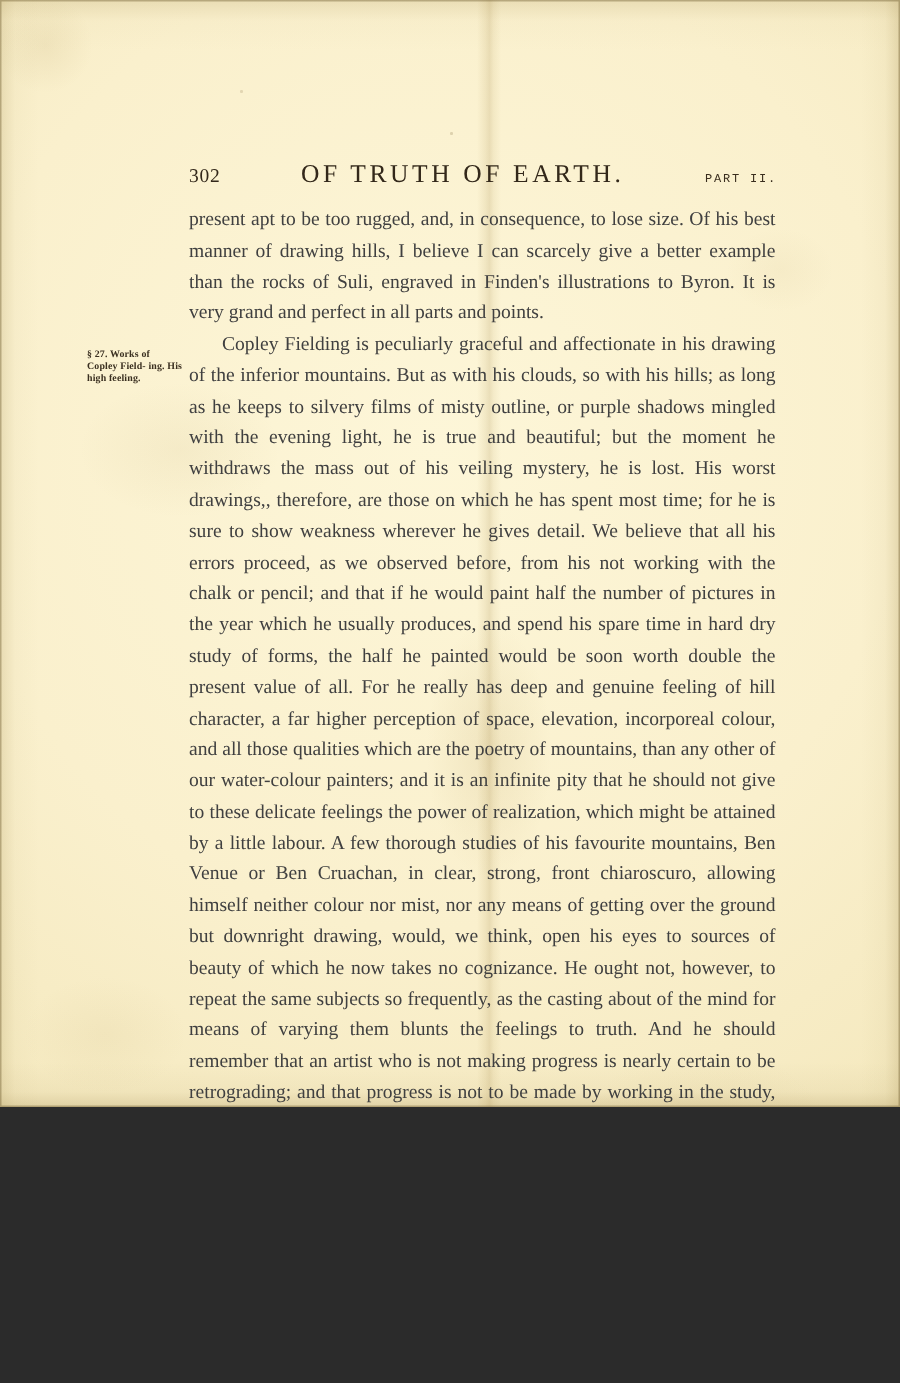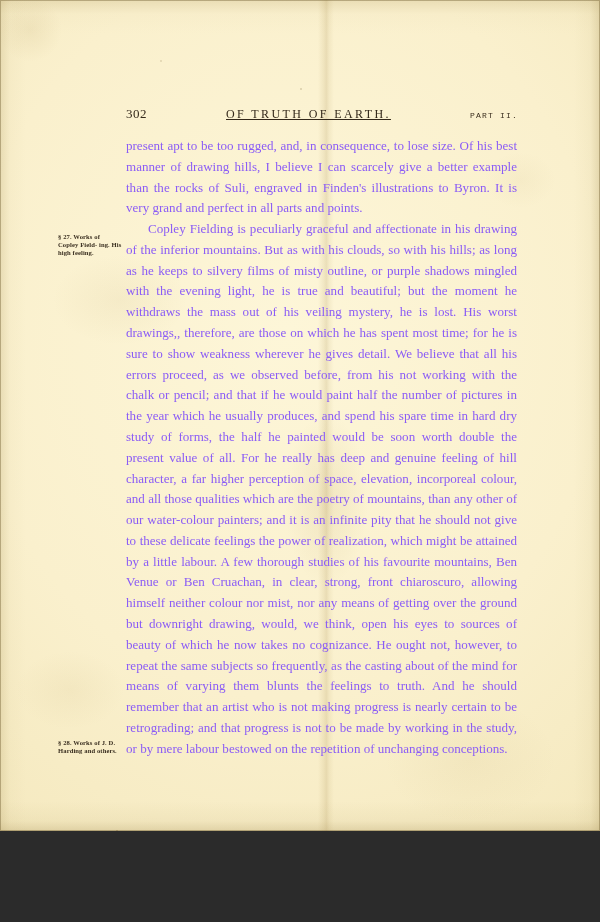--- a/index.html
+++ b/index.html
@@ -3,21 +3,21 @@
 <meta charset="utf-8">
 <style>
   html, body {
     margin: 0;
     padding: 0;
     background: #2b2b2b;
   }
   #page {
     position: relative;
     width: 600px;
-    height: 831px;
+    height: 738px;
     overflow: hidden;
     background: #f7eec7;
     font-family: "Liberation Serif", "DejaVu Serif", serif;
     color: #2a2015;
     box-sizing: border-box;
   }
   
   #paper-base {
     position: absolute;
     inset: 0;
@@ -91,24 +91,23 @@
     display: flex;
     align-items: baseline;
     justify-content: space-between;
     color: #33281a;
   }
   .folio {
     font-size: 13px;
     letter-spacing: 0.5px;
   }
   .head-title {
-    font-size: 12px;
+    font-size: 17px;
     letter-spacing: 2.4px;
     text-transform: uppercase;
-    text-decoration: underline;
   }
   .part-label {
     font-size: 8px;
     letter-spacing: 1.2px;
     text-transform: uppercase;
     color: #3a2e1e;
     font-family: Liberation Mono, monospace;
   }
 
   #text-block {
@@ -116,21 +115,21 @@
     left: 126px;
     top: 136px;
     width: 391px;
   }
   p.body {
     margin: 0;
     font-size: 13.05px;
     line-height: 20.78px;
     text-align: justify;
     text-justify: inter-word;
-    color: #8b5cf6;
+    color: #404040;
     -webkit-font-smoothing: antialiased;
   }
   p.body.indent {
     text-indent: 22px;
   }
   p.body + p.body {
     margin-top: 0;
   }
 
   

